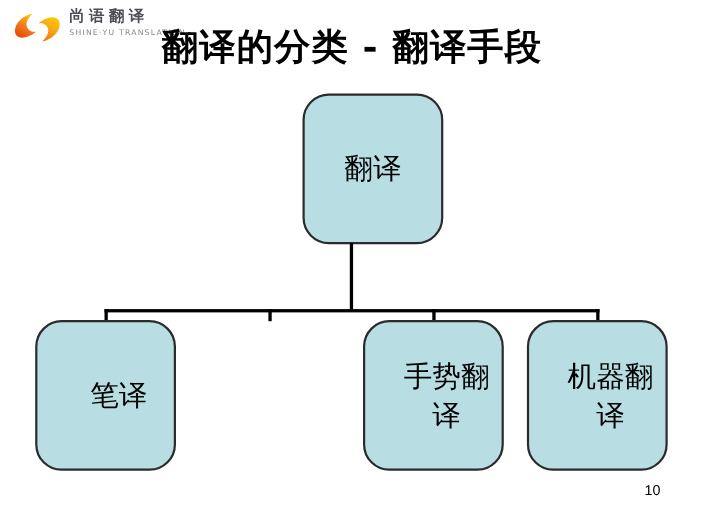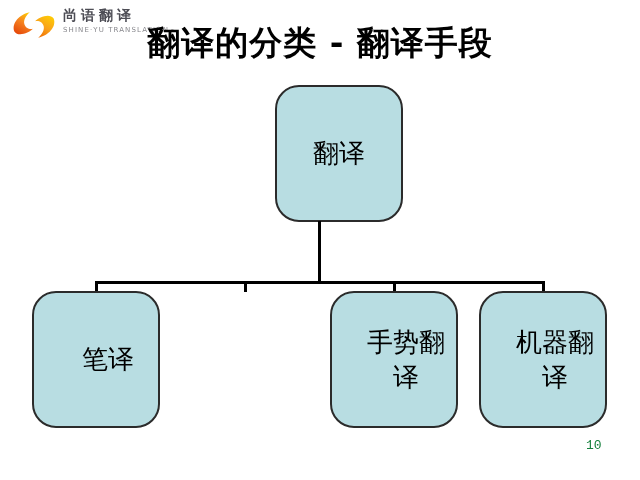--- a/index.html
+++ b/index.html
@@ -41,22 +41,22 @@
   .c2{left:181px;}
   .c3{left:330px;}
   .c4{left:479px;}
 
   
   .line{position:absolute;background:#000000;}
   .line.v{width:3px;}
   .line.h{height:3px;}
 
   .page-num{
-    position:absolute;left:586px;top:438px;font-size:13px;color:#15803d;
-    font-family:Liberation Mono, monospace;
+    position:absolute;left:586px;top:438px;font-size:13px;color:#000000;
+    font-family:Liberation Sans, sans-serif;
   }
 </style>
 </head>
 <body>
 
 <div class="slide">
 
   <div class="logo">
     <svg class="swirl" viewBox="0 0 100 66" xmlns="http://www.w3.org/2000/svg" aria-hidden="true">
       <defs>

